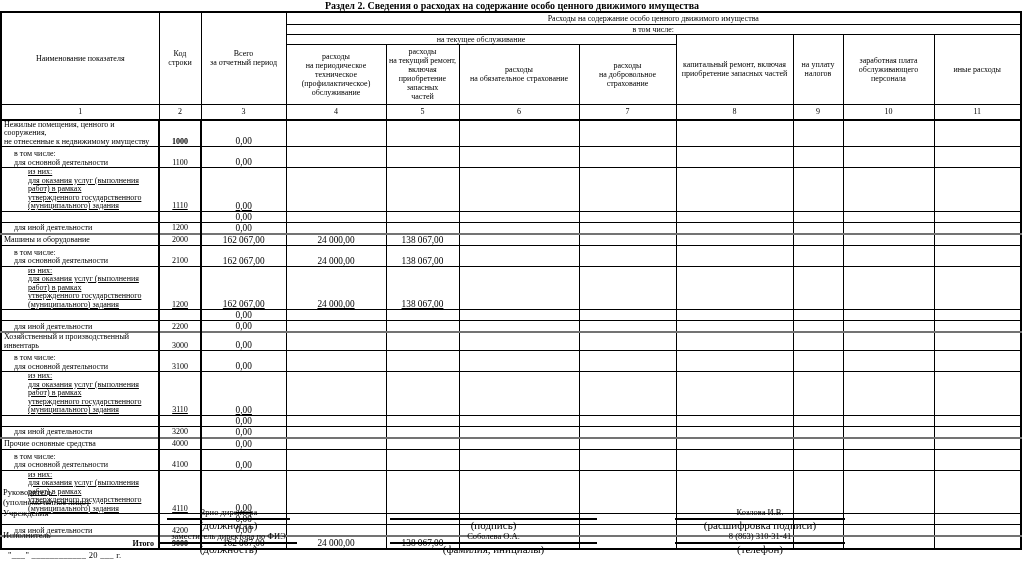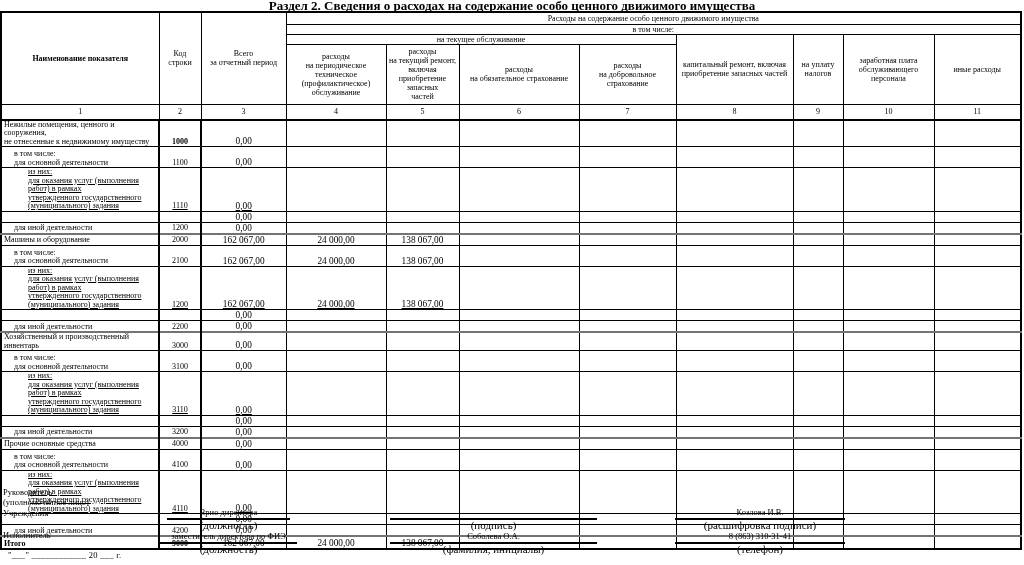--- a/index.html
+++ b/index.html
@@ -1,41 +1,41 @@
 <!DOCTYPE html>
 <html><head>
 <meta charset="utf-8">
 <style>
   html,body{margin:0;padding:0;background:#fff;}
   .page{position:relative;width:1024px;height:565px;background:#fff;overflow:hidden;
         font-family:"Liberation Serif","DejaVu Serif",serif;color:#000;}
   .title{position:absolute;top:1px;left:0;width:100%;text-align:center;
-         font-size:13px;font-weight:bold;line-height:10px;}
+         font-size:10px;font-weight:bold;line-height:10px;}
   table.report{position:absolute;top:11px;left:0;border-collapse:collapse;table-layout:fixed;
                border:2px solid #000;}
   table.report td{border:1px solid #000;padding:0;overflow:hidden;}
   
   td.hc{text-align:center;vertical-align:middle;white-space:pre-line;
         font-size:8px;line-height:9px;padding:1px;}
-  td.hc.bold{font-weight:bold;}
+  td.hc.bold{font-weight:normal;}
   tr.h-group1{height:12px;} tr.h-group2{height:10px;} tr.h-group3{height:9px;}
   tr.h-detail{height:60px;}
   tr.h-nums td{height:14px;text-align:center;vertical-align:middle;font-size:8px;
                border-bottom:2px solid #000;}
   
   tbody td{vertical-align:bottom;padding-bottom:1px;font-size:8px;line-height:8.5px;}
   tbody td.name{text-align:left;white-space:pre-line;}
   tbody td.lvl0{padding-left:2px;} tbody td.lvl1{padding-left:12px;} tbody td.lvl2{padding-left:26px;}
   tbody td.code{text-align:center;border-left:2px solid #000;border-right:2px solid #000;}
   tbody td.val{text-align:center;font-size:9.3px;line-height:10px;}
   tbody td.emph{font-weight:bold;margin-left:24px;}
   tr.k-main{height:16px;} tr.k-sub{height:21px;} tr.k-deep{height:40px;text-decoration:underline;}
   tr.k-filler{height:7px;} tr.k-single{height:10px;} tr.k-total{height:13px;}
   tr.sec td{border-top:2px solid #737373;}
-  tr.k-total td.name{text-align:left;font-weight:bold;padding-right:4px;}
+  tr.k-total td.name{text-align:right;font-weight:bold;padding-right:4px;}
   
   .f-label{position:absolute;font-size:8.5px;line-height:9px;white-space:nowrap;}
   .sig{position:absolute;text-align:center;}
   .sig-val{font-size:8.5px;line-height:10px;height:11px;border-bottom:2px solid #000;
            white-space:nowrap;padding:0 2px;}
   .sig-cap{font-size:11px;line-height:8px;padding-top:1px;white-space:nowrap;}
   .date-line{position:absolute;font-size:8.5px;white-space:nowrap;letter-spacing:0.3px;}
 </style>
 </head>
 <body>

